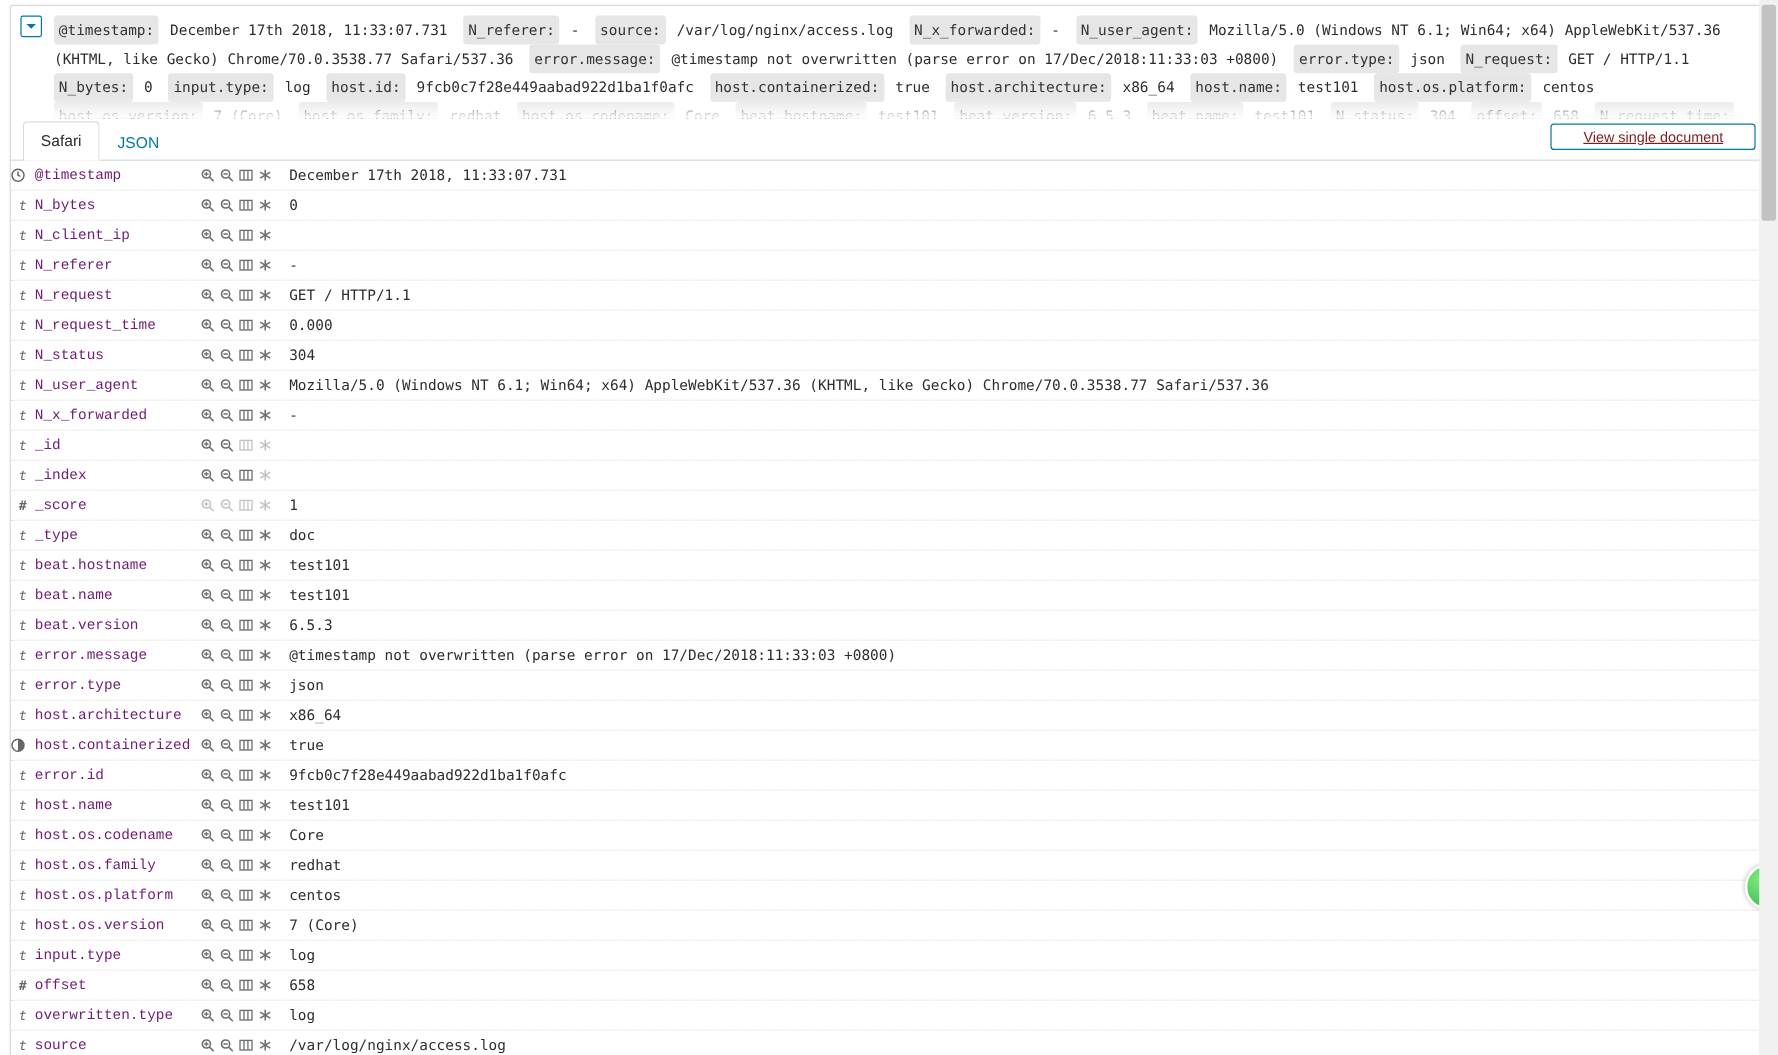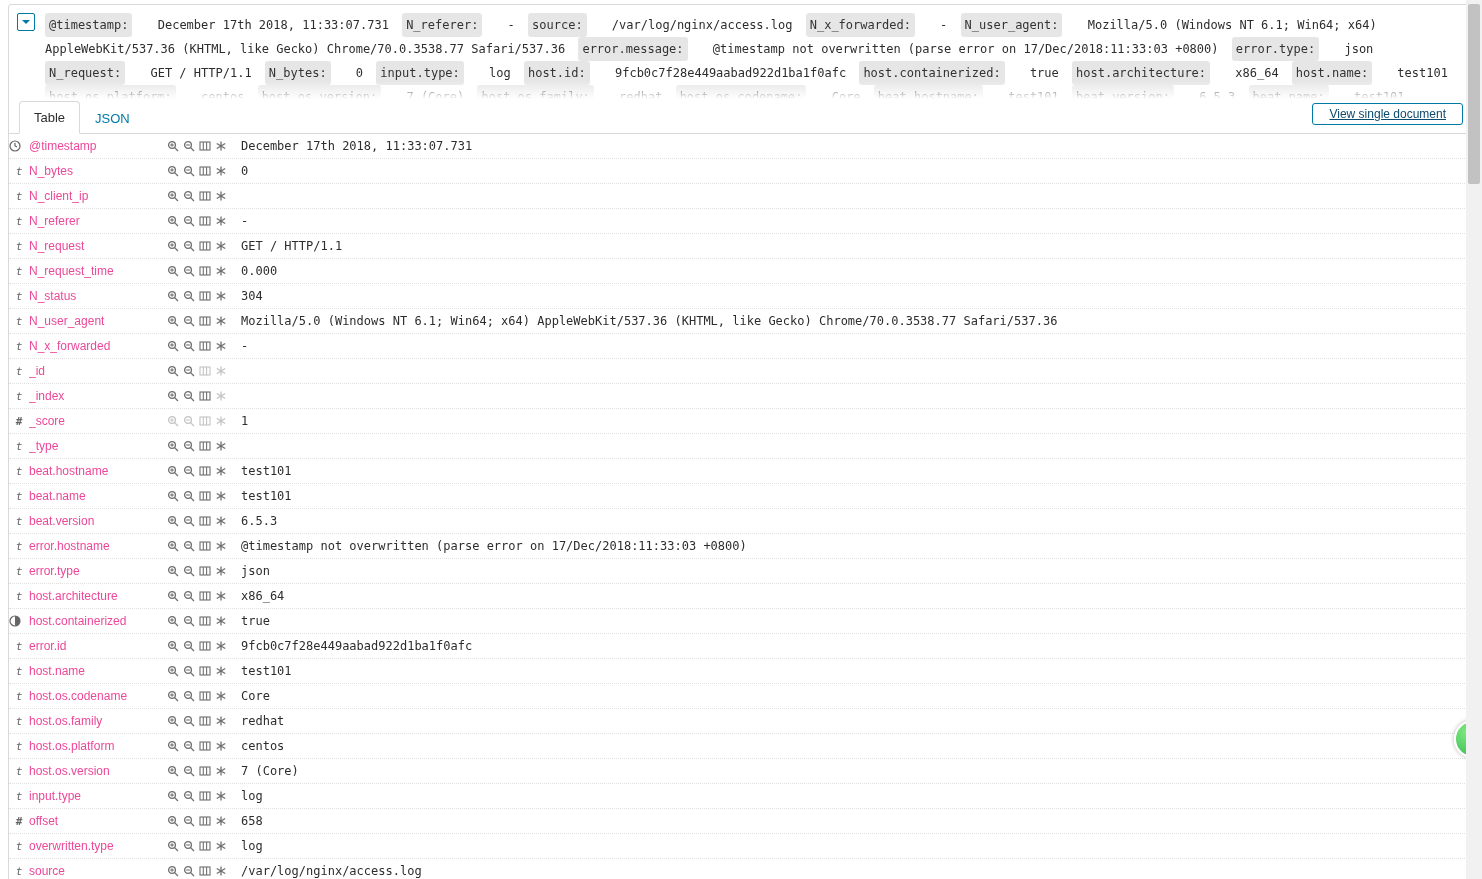--- a/index.html
+++ b/index.html
@@ -3,32 +3,32 @@
 <meta charset="utf-8">
 <style>
   html,body{margin:0;padding:0;background:#fff;font-family:"Helvetica Neue",Arial,sans-serif;font-size:12px;color:#2d2d2d;}
   .page{width:1482px;min-height:879px;position:relative;overflow:hidden;}
   .doc-panel{border:1px solid #d9d9d9;margin:4px 8px 8px 8px;border-radius:3px;background:#fff;}
   
   .summary{position:relative;padding:8px 20px 6px 36px;max-height:80px;overflow:hidden;line-height:22px;font-family:Menlo,Consolas,monospace;font-size:12px;color:#3f6833;}
   .summary-fade{position:absolute;left:0;right:0;bottom:0;height:18px;background:linear-gradient(rgba(255,255,255,0),#fff);}
   .collapse-btn{position:absolute;left:8px;top:8px;width:16px;height:16px;border:1px solid #0079a5;border-radius:2px;display:flex;align-items:center;justify-content:center;cursor:pointer;}
   .collapse-btn svg{width:10px;height:10px;fill:#0079a5;}
-  .kv-key{background:#e6e6e6;border-radius:3px;padding:1px 4px;color:#333;margin-right:18px;display:inline-block;}
+  .kv-key{background:#e6e6e6;border-radius:3px;padding:1px 4px;color:#333;margin-right:2px;display:inline-block;}
   .kv-val{color:#2d2d2d;margin-right:6px;}
   
   .tabs-row{display:flex;align-items:flex-end;border-bottom:1px solid #d9d9d9;padding:0 10px;position:relative;height:34px;}
   .tab{padding:8px 14px;font-size:13px;color:#0079a5;cursor:pointer;border:1px solid transparent;border-bottom:none;position:relative;top:1px;}
   .tab.active{color:#2d2d2d;border-color:#d9d9d9;border-bottom:1px solid #fff;border-radius:4px 4px 0 0;background:#fff;}
-  .view-single{position:absolute;right:10px;top:4px;border:1px solid #0079a5;color:#0c4a6e;font-size:12px;padding:3px 16px;border-radius:3px;text-decoration:underline;cursor:pointer;}
+  .view-single{position:absolute;right:10px;top:4px;border:1px solid #0079a5;color:#7f1d1d;font-size:12px;padding:3px 26px;border-radius:3px;text-decoration:underline;cursor:pointer;}
   
   .fields{width:100%;}
   .field-row{display:flex;align-items:center;border-bottom:1px dotted #e0e0e0;min-height:22px;padding:1px 0;}
   .type-col{width:20px;text-align:center;color:#666;font-family:Menlo,Consolas,monospace;font-size:11px;}
-  .name-col{width:138px;font-family:Liberation Sans, sans-serif;font-size:12px;color:#ec4899;white-space:nowrap;overflow:hidden;}
+  .name-col{width:138px;font-family:Liberation Mono, monospace;font-size:12px;color:#701a75;white-space:nowrap;overflow:hidden;}
   .actions-col{width:70px;display:flex;gap:4px;align-items:center;color:#555;}
   .actions-col .ic{width:12px;height:12px;cursor:pointer;opacity:.85;}
   .actions-col .ic.dim{opacity:.35;}
   .value-col{flex:1;font-family:Menlo,Consolas,monospace;font-size:12px;color:#2d2d2d;padding-left:4px;white-space:nowrap;overflow:hidden;}
   .green-badge{position:absolute;right:-10px;top:720px;width:34px;height:34px;border-radius:50%;background:radial-gradient(circle at 30% 30%,#7ee87e,#2bb24c);border:2px solid #fff;box-shadow:0 0 4px rgba(0,0,0,.3);color:#fff;font-weight:bold;display:flex;align-items:center;justify-content:center;font-size:11px;}
   .scrollbar{position:absolute;right:0;top:0;width:16px;height:100%;background:#f1f1f1;}
   .scroll-thumb{position:absolute;right:2px;width:12px;background:#c2c2c2;border-radius:2px;}
   svg{display:block;}
 </style>
 </head>
@@ -41,21 +41,21 @@
       <div class="collapse-btn">
         <svg viewBox="0 0 10 10">
             <path d="M1 3 L5 7 L9 3 Z"></path>
           </svg>
       </div>
       <span id="summary-content"><span class="kv-key">@timestamp:</span><span class="kv-val"> December 17th 2018, 11:33:07.731 </span><span class="kv-key">N_referer:</span><span class="kv-val"> - </span><span class="kv-key">source:</span><span class="kv-val"> /var/log/nginx/access.log </span><span class="kv-key">N_x_forwarded:</span><span class="kv-val"> - </span><span class="kv-key">N_user_agent:</span><span class="kv-val"> Mozilla/5.0 (Windows NT 6.1; Win64; x64) AppleWebKit/537.36 (KHTML, like Gecko) Chrome/70.0.3538.77 Safari/537.36 </span><span class="kv-key">error.message:</span><span class="kv-val"> @timestamp not overwritten (parse error on 17/Dec/2018:11:33:03 +0800) </span><span class="kv-key">error.type:</span><span class="kv-val"> json </span><span class="kv-key">N_request:</span><span class="kv-val"> GET / HTTP/1.1 </span><span class="kv-key">N_bytes:</span><span class="kv-val"> 0 </span><span class="kv-key">input.type:</span><span class="kv-val"> log </span><span class="kv-key">host.id:</span><span class="kv-val"> 9fcb0c7f28e449aabad922d1ba1f0afc </span><span class="kv-key">host.containerized:</span><span class="kv-val"> true </span><span class="kv-key">host.architecture:</span><span class="kv-val"> x86_64 </span><span class="kv-key">host.name:</span><span class="kv-val"> test101 </span><span class="kv-key">host.os.platform:</span><span class="kv-val"> centos </span><span class="kv-key">host.os.version:</span><span class="kv-val"> 7 (Core) </span><span class="kv-key">host.os.family:</span><span class="kv-val"> redhat </span><span class="kv-key">host.os.codename:</span><span class="kv-val"> Core </span><span class="kv-key">beat.hostname:</span><span class="kv-val"> test101 </span><span class="kv-key">beat.version:</span><span class="kv-val"> 6.5.3 </span><span class="kv-key">beat.name:</span><span class="kv-val"> test101 </span><span class="kv-key">N_status:</span><span class="kv-val"> 304 </span><span class="kv-key">offset:</span><span class="kv-val"> 658 </span><span class="kv-key">N_request_time:</span></span>
       <div class="summary-fade"></div>
     </div>
 
     <div class="tabs-row">
-      <div class="tab active">Table</div>
+      <div class="tab active">Safari</div>
       <div class="tab">JSON</div>
       <div class="view-single">View single document</div>
     </div>
 
     <div class="fields" id="fields-container">
         <div class="field-row">
           <div class="type-col">
             <svg width="12" height="12" viewBox="0 0 12 12">
               <circle cx="6" cy="6" r="5" fill="none" stroke="#666" stroke-width="1.2"></circle>
               <path d="M6 3 V6 L8 7" stroke="#666" stroke-width="1.2" fill="none"></path>
@@ -437,20 +437,21 @@
               <line x1="7.6" y1="2" x2="7.6" y2="10" stroke="#555" stroke-width="1.1"></line>
             </svg>
             <svg class="ic" viewBox="0 0 12 12">
               <g stroke="#555" stroke-width="1.3">
                 <line x1="6" y1="1.5" x2="6" y2="10.5"></line>
                 <line x1="1.8" y1="3.5" x2="10.2" y2="8.5"></line>
                 <line x1="1.8" y1="8.5" x2="10.2" y2="3.5"></line>
               </g>
             </svg>
           </div>
+          <div class="value-col">doc</div>
         </div>
         <div class="field-row">
           <div class="type-col"><span style="font-style:italic;color:#666">t</span></div>
           <div class="name-col">beat.hostname</div>
           <div class="actions-col">
             <svg class="ic" viewBox="0 0 12 12">
               <circle cx="5" cy="5" r="3.4" fill="none" stroke="#555" stroke-width="1.3"></circle>
               <line x1="7.6" y1="7.6" x2="11" y2="11" stroke="#555" stroke-width="1.3"></line>
               <line x1="5" y1="3.2" x2="5" y2="6.8" stroke="#555" stroke-width="1.1"></line>
               <line x1="3.2" y1="5" x2="6.8" y2="5" stroke="#555" stroke-width="1.1"></line>
@@ -530,21 +531,21 @@
                 <line x1="6" y1="1.5" x2="6" y2="10.5"></line>
                 <line x1="1.8" y1="3.5" x2="10.2" y2="8.5"></line>
                 <line x1="1.8" y1="8.5" x2="10.2" y2="3.5"></line>
               </g>
             </svg>
           </div>
           <div class="value-col">6.5.3</div>
         </div>
         <div class="field-row">
           <div class="type-col"><span style="font-style:italic;color:#666">t</span></div>
-          <div class="name-col">error.hostname</div>
+          <div class="name-col">error.message</div>
           <div class="actions-col">
             <svg class="ic" viewBox="0 0 12 12">
               <circle cx="5" cy="5" r="3.4" fill="none" stroke="#555" stroke-width="1.3"></circle>
               <line x1="7.6" y1="7.6" x2="11" y2="11" stroke="#555" stroke-width="1.3"></line>
               <line x1="5" y1="3.2" x2="5" y2="6.8" stroke="#555" stroke-width="1.1"></line>
               <line x1="3.2" y1="5" x2="6.8" y2="5" stroke="#555" stroke-width="1.1"></line>
             </svg>
             <svg class="ic" viewBox="0 0 12 12">
               <circle cx="5" cy="5" r="3.4" fill="none" stroke="#555" stroke-width="1.3"></circle>
               <line x1="7.6" y1="7.6" x2="11" y2="11" stroke="#555" stroke-width="1.3"></line>

